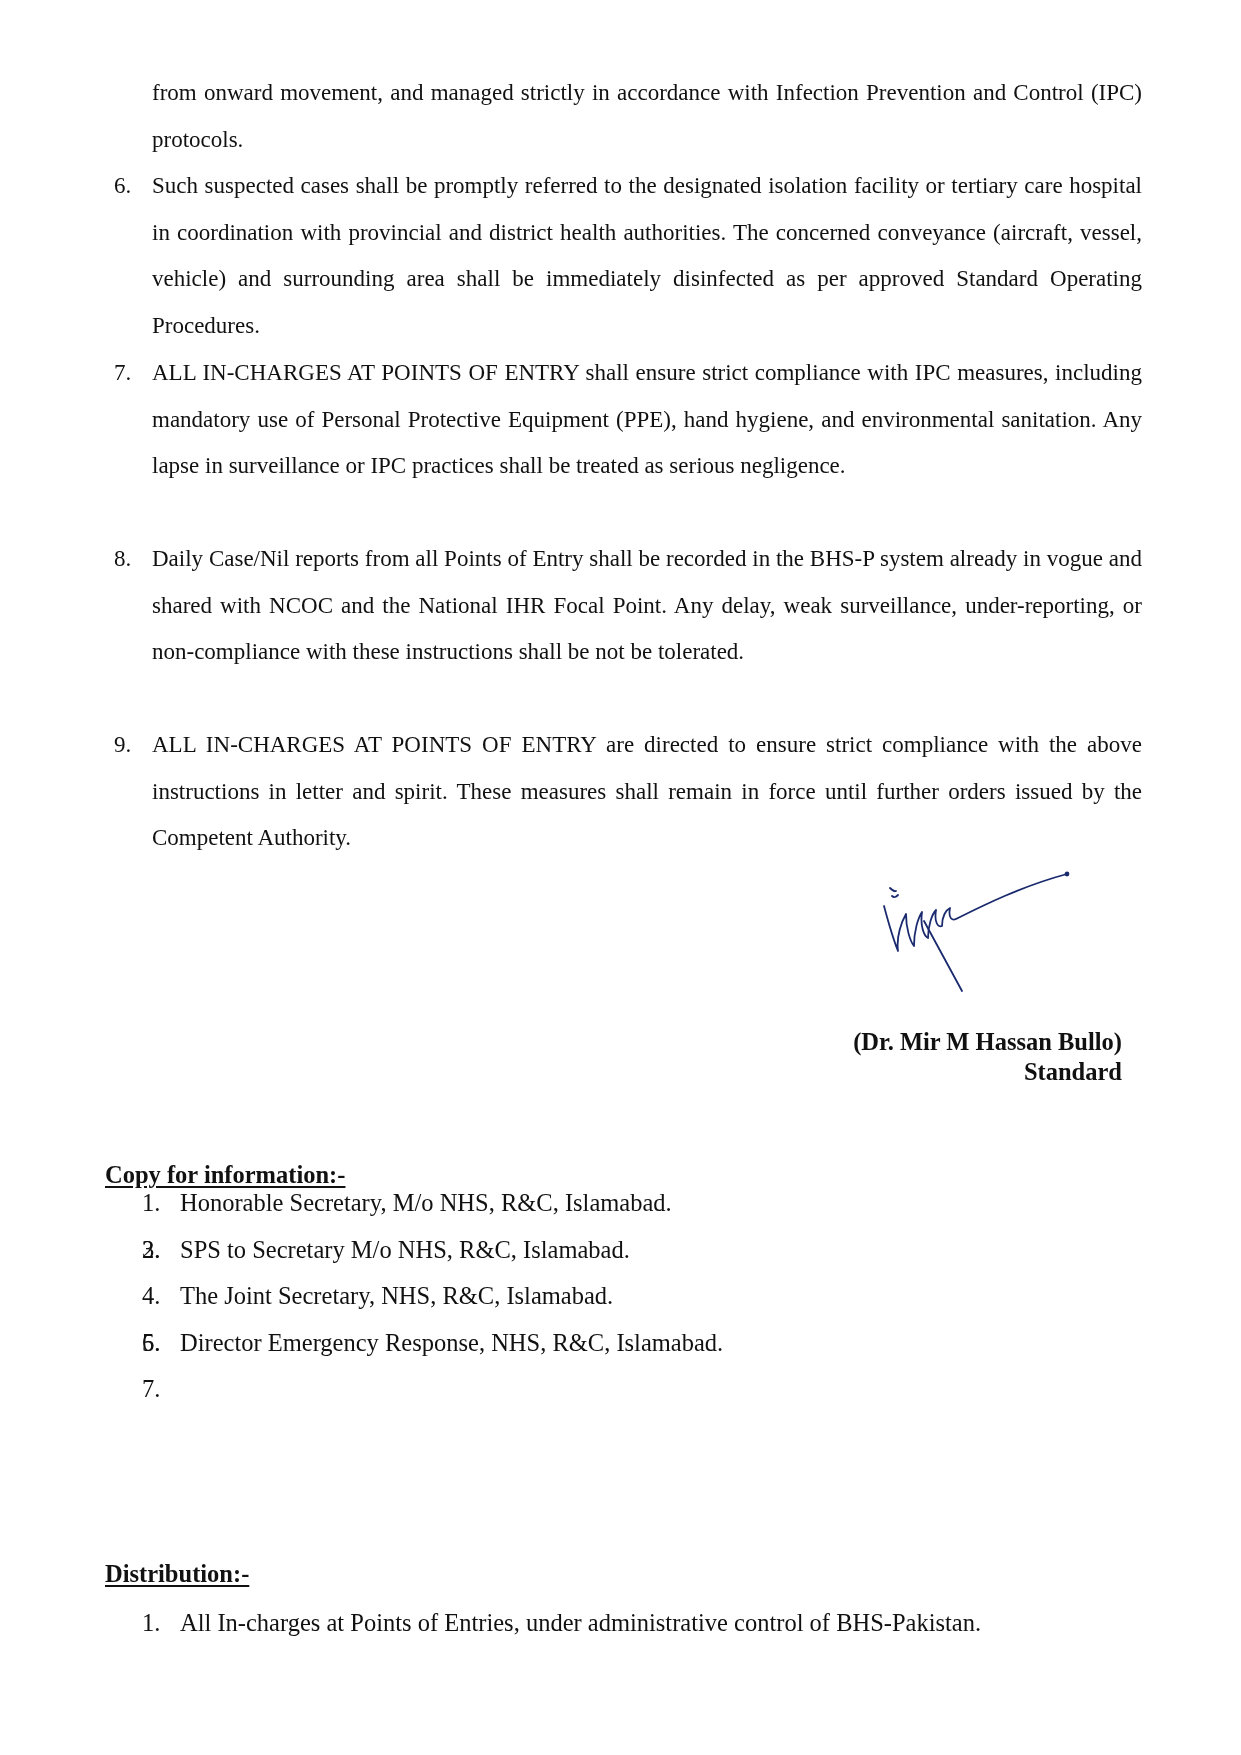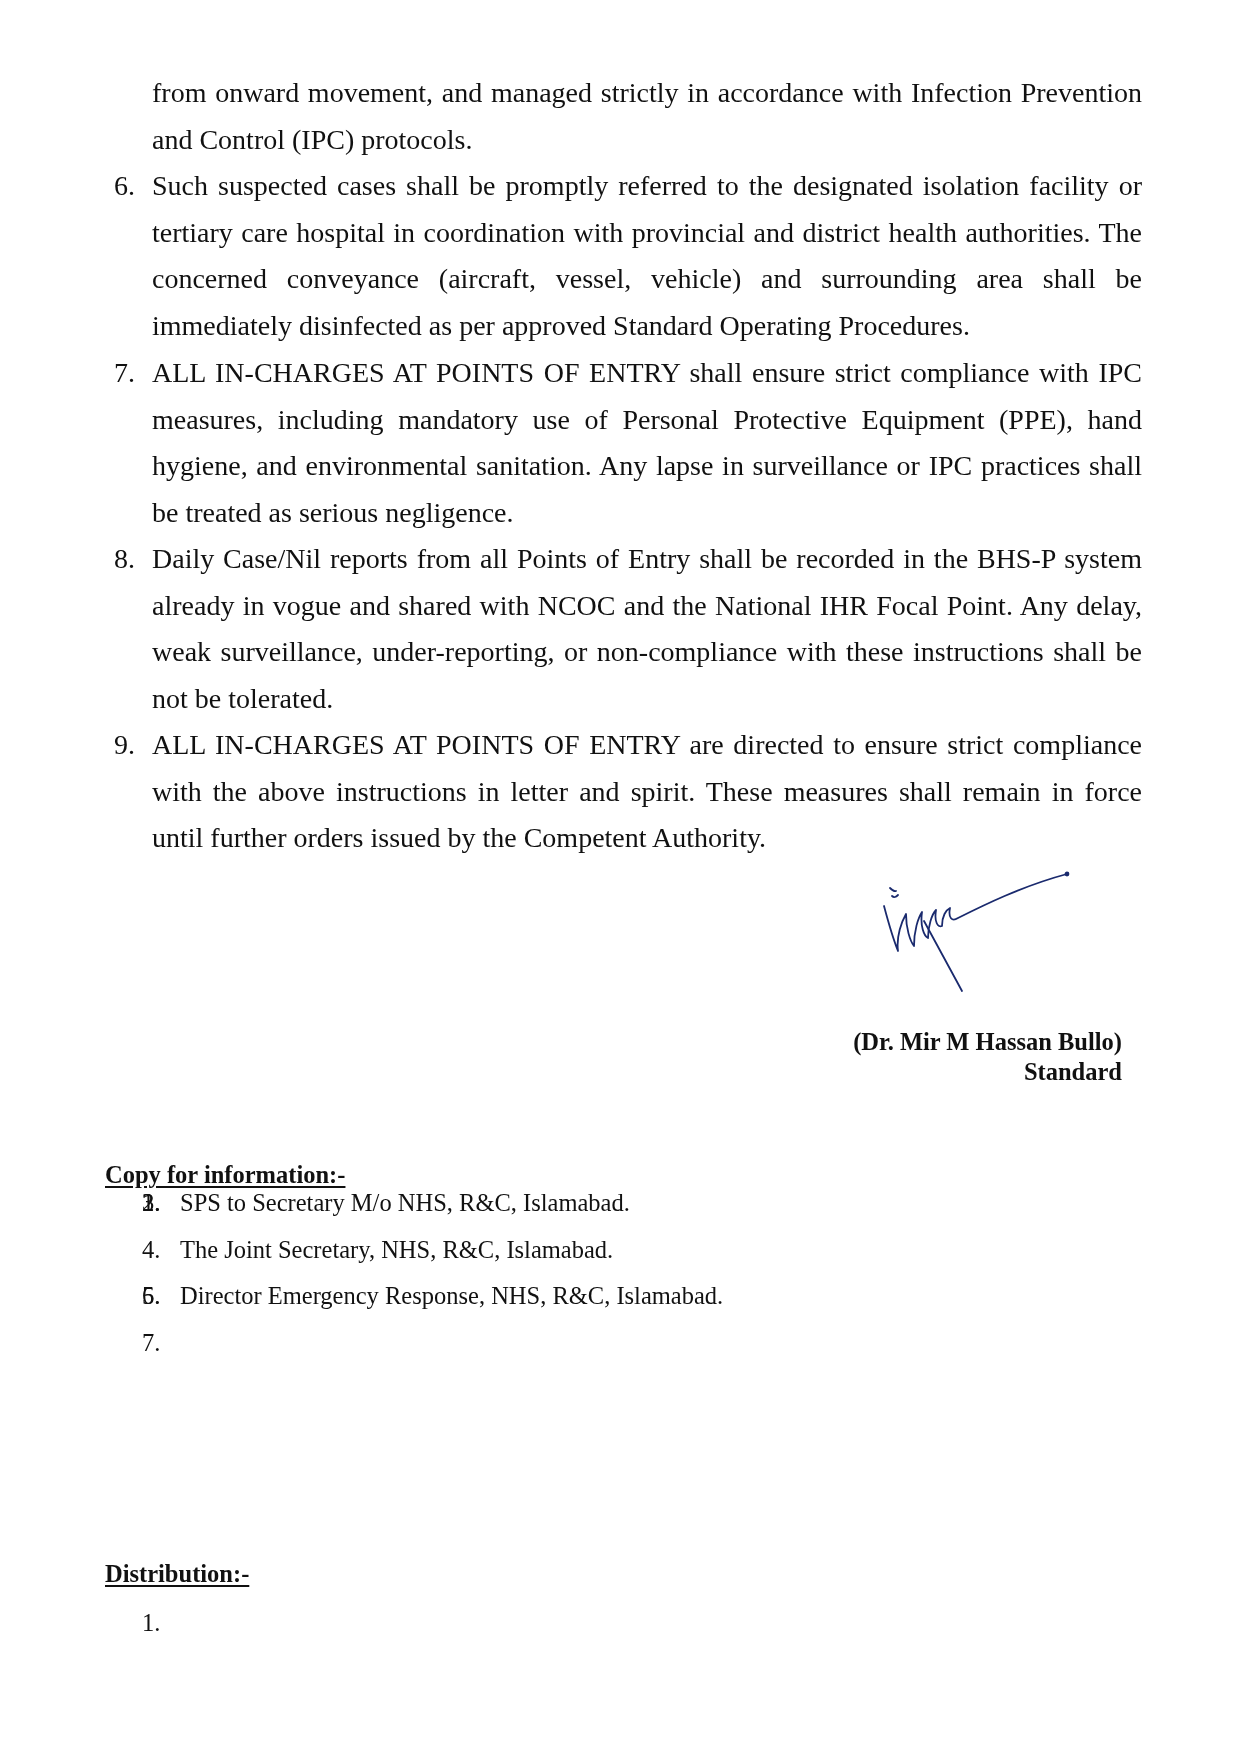--- a/index.html
+++ b/index.html
@@ -3,21 +3,21 @@
   <meta charset="utf-8">
   <style>
     html, body { margin: 0; padding: 0; background: #ffffff; }
     body {
       width: 1241px; height: 1755px; position: relative; overflow: hidden;
       font-family: "Liberation Serif", "DejaVu Serif", serif; color: #111;
     }
     .page { position: absolute; left: 0; top: 0; width: 1241px; height: 1755px; }
     .para {
       position: absolute; left: 152px; width: 990px;
-      font-size: 28px; line-height: 46.5px; text-align: justify;
+      font-size: 23px; line-height: 46.5px; text-align: justify;
       text-align-last: left;
     }
     .para .num { position: absolute; left: -38px; top: 0; }
     .cont { top: 70px; }
     #p6 { top: 163px; }
     #p7 { top: 350px; }
     #p8 { top: 536px; }
     #p9 { top: 722px; }
     .signature { position: absolute; left: 862px; top: 866px; width: 215px; height: 130px; }
     .sig-name {
@@ -73,28 +73,28 @@
   </svg>
 
   <div class="sig-name">
     <div>(Dr. Mir M Hassan Bullo)</div>
     <div>Standard</div>
   </div>
 
   <div class="heading" id="copy-heading">Copy for information:-</div>
 
   <div class="list" id="copy-list">
-    <div class="row"><span class="n">1.</span></div>
+    <div class="row"><span class="n">1.</span><span>Honorable Secretary, M/o NHS, R&amp;C, Islamabad.</span></div>
     <div class="row"><span class="n">2.</span></div>
     <div class="row"><span class="n">3.</span><span>SPS to Secretary M/o NHS, R&amp;C, Islamabad.</span></div>
     <div class="row"><span class="n">4.</span><span>The Joint Secretary, NHS, R&amp;C, Islamabad.</span></div>
     <div class="row"><span class="n">5.</span></div>
     <div class="row"><span class="n">6.</span><span>Director Emergency Response, NHS, R&amp;C, Islamabad.</span></div>
     <div class="row"><span class="n">7.</span></div>
   </div>
 
   <div class="heading" id="dist-heading">Distribution:-</div>
 
   <div class="list" id="dist-list">
-    <div class="row"><span class="n">1.</span></div>
+    <div class="row"><span class="n">1.</span><span>All In-charges at Points of Entries, under administrative control of BHS-Pakistan.</span></div>
   </div>
 
 </div>
 
 </body></html>

